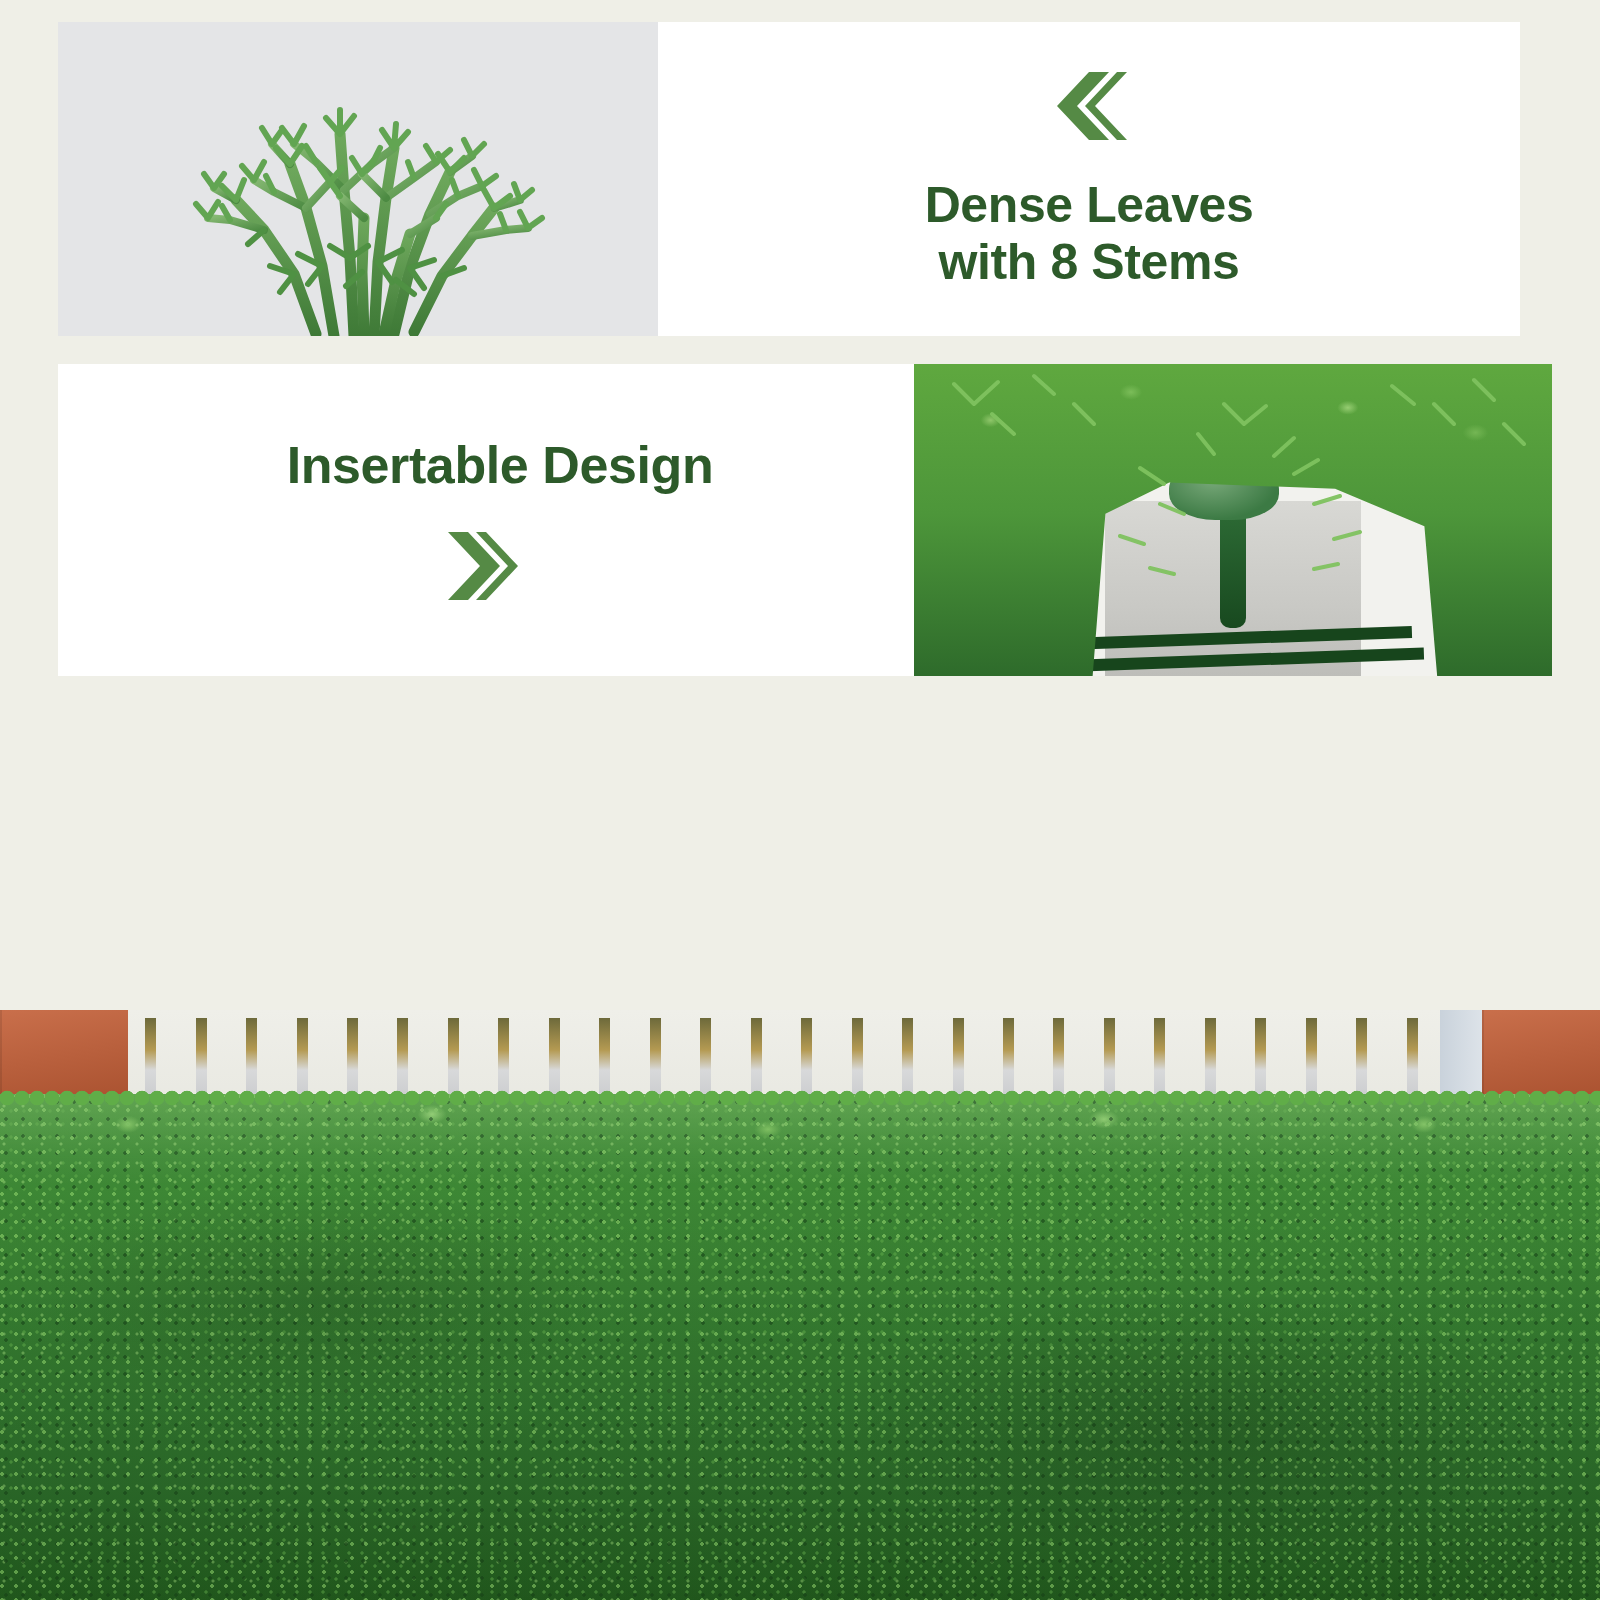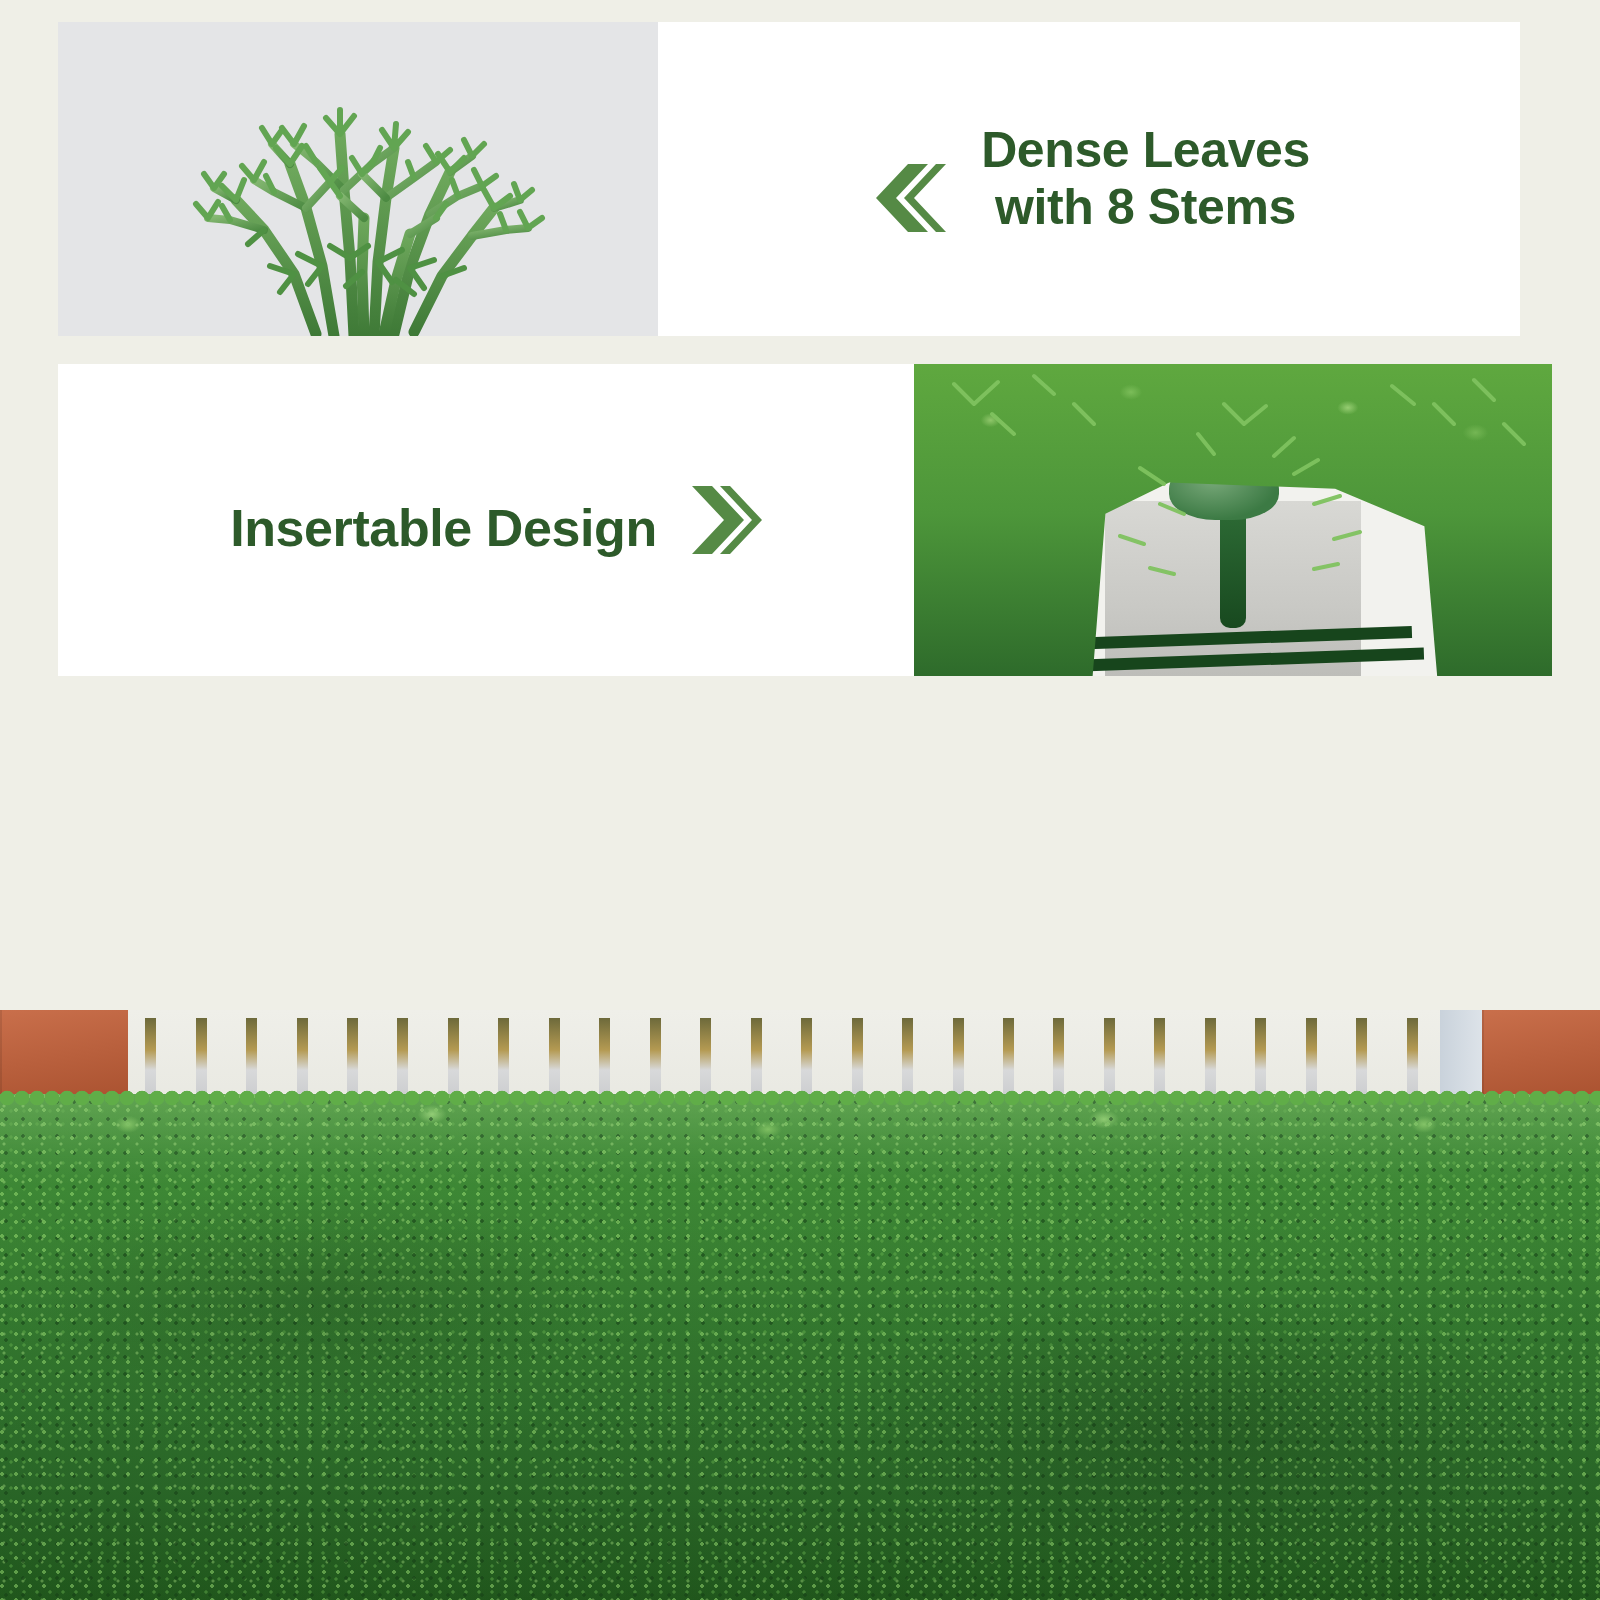--- a/index.html
+++ b/index.html
@@ -21,21 +21,21 @@
   .pane-text{background:#ffffff;display:flex;align-items:center;}
   .pane-img{position:relative;}
 
   .row-1 .pane-img{width:600px;background:#e4e5e7;}
   .row-1 .pane-text{width:862px;justify-content:center;}
   .row-2 .pane-text{width:856px;justify-content:center;}
   .row-2 .pane-img{width:638px;background:#f3f3ef;}
   .row-3 .pane-img{width:604px;background:#2f6b33;}
   .row-3 .pane-text{width:883px;justify-content:center;}
 
-  .tcluster{display:flex;align-items:flex-end;gap:33px;}
+  .tcluster{display:flex;align-items:center;gap:33px;flex-direction:column;}
   .ttext{
     color:#2d5a2a;font-weight:700;font-size:50px;line-height:1.14;
     letter-spacing:-0.4px;white-space:pre-line;
   }
   .row-1 .ttext{text-align:center;}
   .row-2 .ttext{font-size:52px;margin-left:28px;}
   .row-3 .ttext{font-size:52px;}
 
   
   .chev{width:80px;height:76px;flex:none;}

